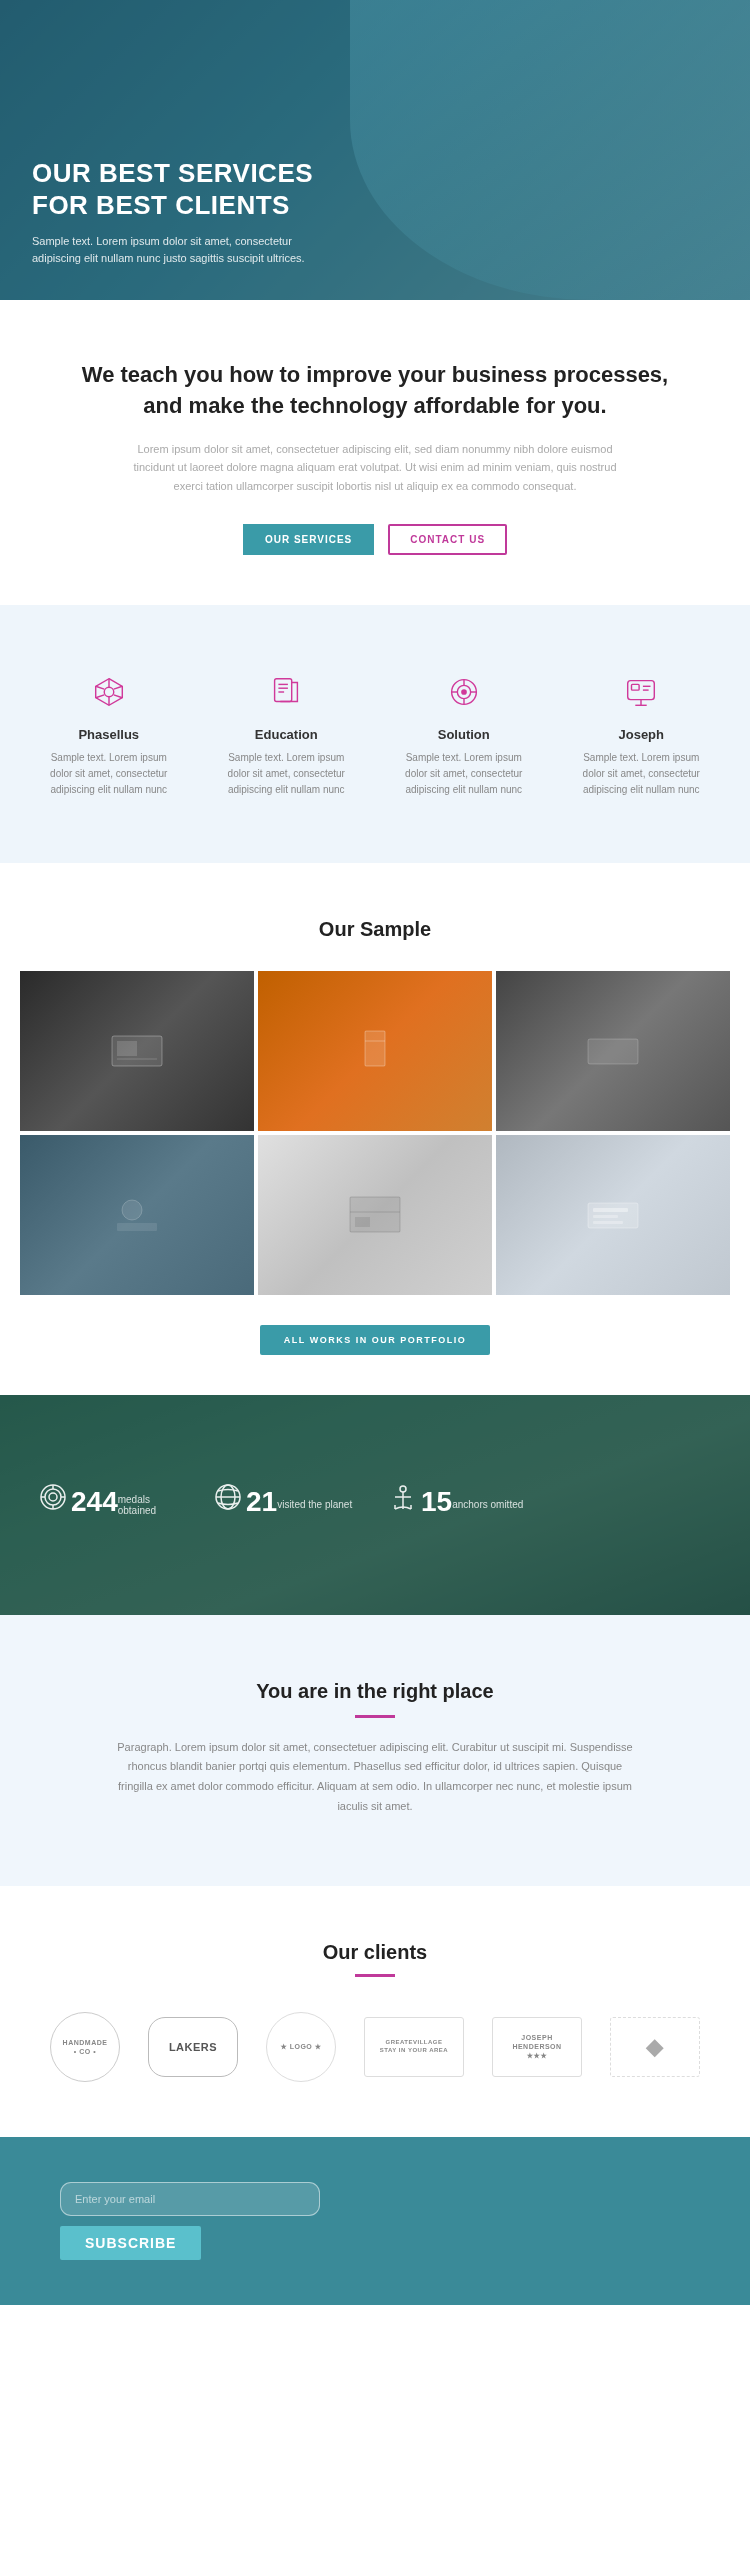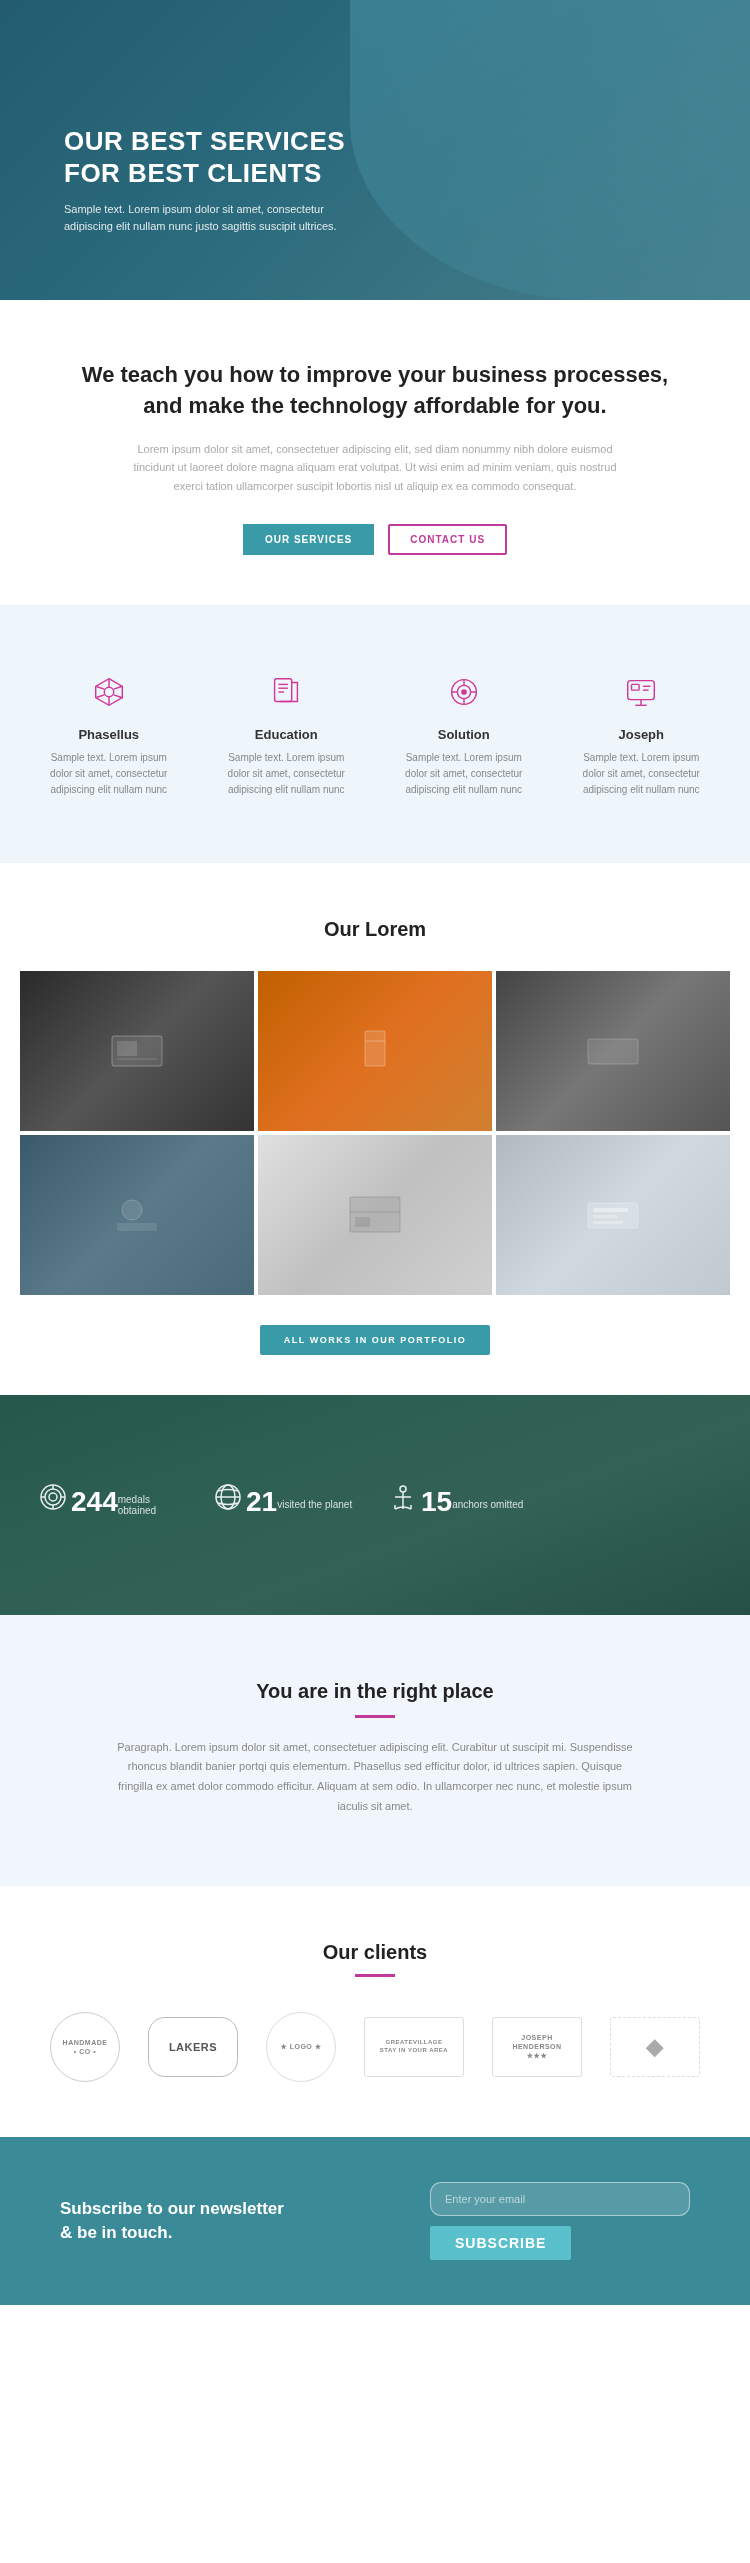--- a/index.html
+++ b/index.html
@@ -6,21 +6,21 @@
     body { font-family: 'Segoe UI', Arial, sans-serif; width: 750px; overflow-x: hidden; }
 
     
     .hero {
       position: relative;
       width: 750px;
       height: 300px;
       background: linear-gradient(135deg, #2a6b7c 0%, #3a8a9a 40%, #5ba0a8 70%, #7ab8c0 100%);
       display: flex;
       align-items: flex-end;
-      padding: 64px;
+      padding: 32px;
       overflow: hidden;
     }
     .hero-overlay {
       position: absolute;
       inset: 0;
       background: rgba(30, 80, 100, 0.55);
     }
     .hero-bg-shape {
       position: absolute;
       right: 0; top: 0;
@@ -441,21 +441,21 @@
           <line x1="14" y1="34" x2="26" y2="34"></line>
         </svg>
       </div>
       <div class="feature-title">Joseph</div>
       <p class="feature-desc">Sample text. Lorem ipsum dolor sit amet, consectetur adipiscing elit nullam nunc</p>
     </div>
   </div>
 </section>
 
 <section class="works-section">
-  <h2 class="section-title">Our Lorem</h2>
+  <h2 class="section-title">Our Sample</h2>
   <div class="works-grid">
     <div class="work-item">
       <div class="work-item-img work-img-1">
         <svg width="60" height="40" viewBox="0 0 60 40" fill="none">
           <rect x="5" y="5" width="50" height="30" rx="2" fill="rgba(255,255,255,0.1)" stroke="rgba(255,255,255,0.3)" stroke-width="1"></rect>
           <rect x="10" y="10" width="20" height="15" fill="rgba(255,255,255,0.15)"></rect>
           <line x1="10" y1="28" x2="50" y2="28" stroke="rgba(255,255,255,0.2)" stroke-width="1"></line>
         </svg>
       </div>
     </div>
@@ -584,19 +584,17 @@
 HENDERSON
 ★★★</span>
     </div>
     <div class="client-logo" style="font-size:22px; color:#aaa; border-style:dashed;">
       <span>◆</span>
     </div>
   </div>
 </section>
 
 <section class="newsletter-section">
-  <div class="newsletter-text" style="white-space: pre-line;">Subscribe to our newsletter
-&amp; be in touch.</div>
   <div class="newsletter-form">
     <input class="newsletter-input" type="email" placeholder="Enter your email" style="">
     <button class="btn-subscribe">SUBSCRIBE</button>
   </div>
 </section>
 
 </body></html>

